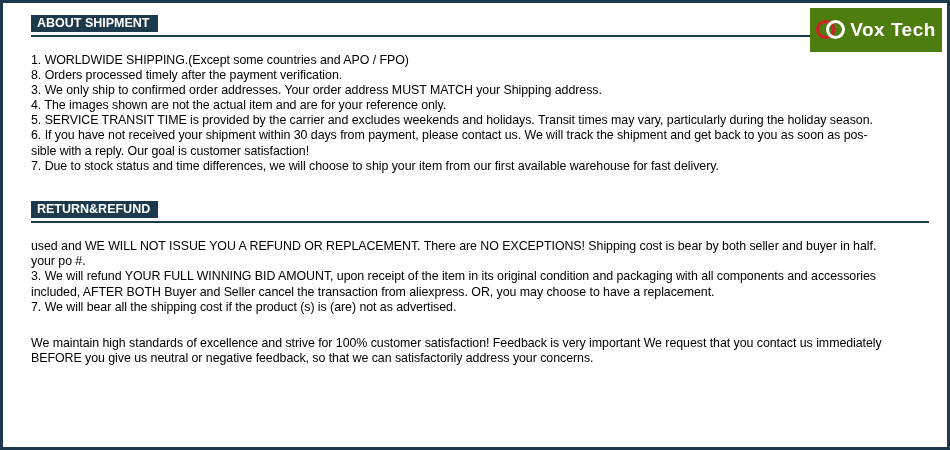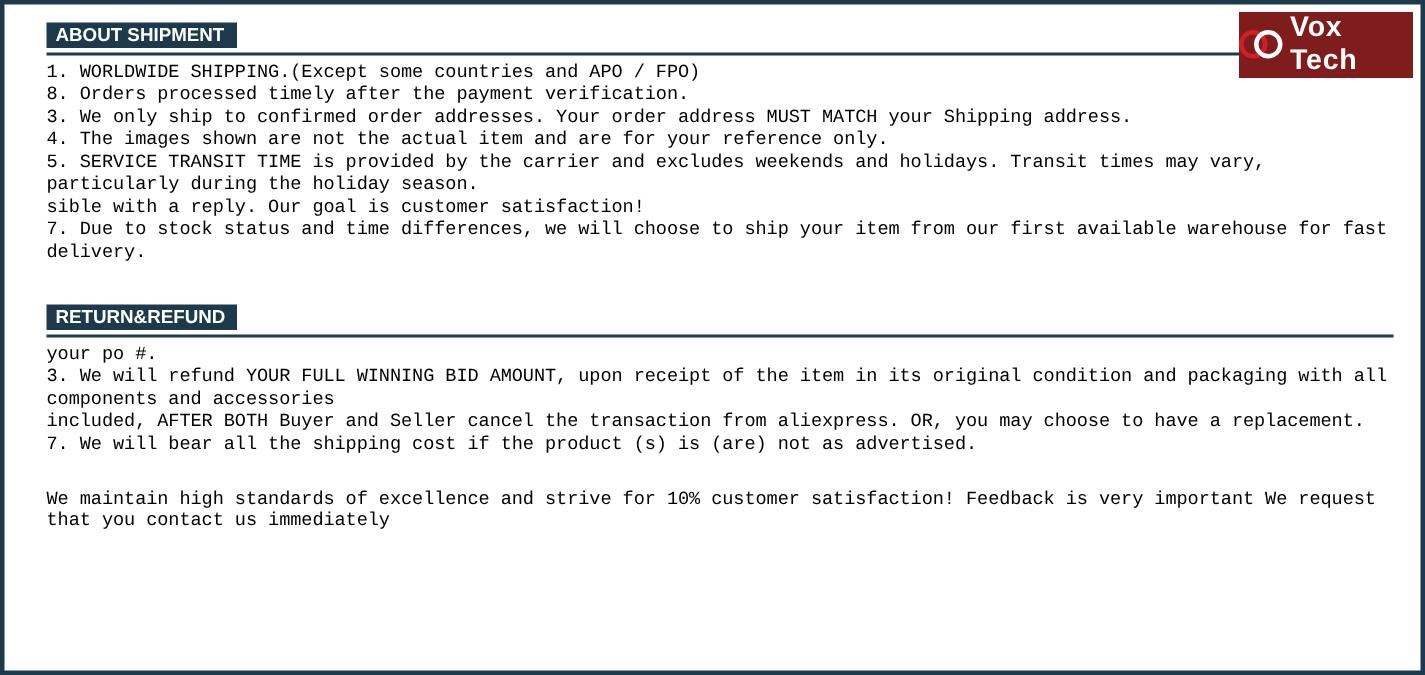--- a/index.html
+++ b/index.html
@@ -27,23 +27,23 @@
     top: 0;
     right: 0;
     bottom: 0;
     padding: 10px 18px 0 28px;
     box-sizing: border-box;
   }
   .logo-box {
     position: absolute;
     top: 5px;
     right: 5px;
-    width: 116px;
+    width: 132px;
     height: 44px;
-    background: #7f1d1d;
+    background: #4d7c0f;
     display: flex;
     align-items: center;
     justify-content: center;
     gap: 4px;
     z-index: 5;
   }
   .logo-rings {
     position: relative;
     width: 30px;
     height: 26px;
@@ -77,29 +77,28 @@
     font-size: 12.5px;
     font-weight: bold;
     padding: 2px 8px 2px 6px;
     line-height: 13px;
     margin-bottom: 3px;
   }
   .heading-row {
     display: block;
     border-bottom: 2px solid #1d3a4d;
     line-height: 0;
-    margin-bottom: 4px;
+    margin-bottom: 16px;
   }
   .lines p {
     margin: 0 0 0.5px 0;
     font-size: 12.4px;
     line-height: 14.6px;
     color: #000000;
     letter-spacing: -0.05px;
-    font-family: Liberation Mono, monospace;
   }
   .spacer-lg { height: 26px; }
   .spacer-md { height: 20px; }
   .shipment-block { margin-top: 2px; }
 </style>
 </head>
 <body>
 
 <div class="page">
 
@@ -116,41 +115,44 @@
     <div class="section shipment-block">
       <div class="heading-row">
         <span class="section-heading">ABOUT SHIPMENT</span>
       </div>
       <div class="lines">
         <p>1. WORLDWIDE SHIPPING.(Except some countries and APO / FPO)</p>
         <p>8. Orders processed timely after the payment verification.</p>
         <p>3. We only ship to confirmed order addresses. Your order address MUST MATCH your Shipping address.</p>
         <p>4. The images shown are not the actual item and are for your reference only.</p>
         <p>5. SERVICE TRANSIT TIME is provided by the carrier and excludes weekends and holidays. Transit times may vary, particularly during the holiday season.</p>
+        <p>6. If you have not received your shipment within 30 days from payment, please contact us. We will track the shipment and get back to you as soon as pos-</p>
         <p>sible with a reply. Our goal is customer satisfaction!</p>
         <p>7. Due to stock status and time differences, we will choose to ship your item from our first available warehouse for fast delivery.</p>
       </div>
     </div>
 
     <div class="spacer-lg"></div>
 
     <div class="section">
       <div class="heading-row">
         <span class="section-heading">RETURN&amp;REFUND</span>
       </div>
       <div class="lines">
+        <p>used and WE WILL NOT ISSUE YOU A REFUND OR REPLACEMENT. There are NO EXCEPTIONS! Shipping cost is bear by both seller and buyer in half.</p>
         <p>your po #.</p>
         <p>3. We will refund YOUR FULL WINNING BID AMOUNT, upon receipt of the item in its original condition and packaging with all components and accessories</p>
         <p>included, AFTER BOTH Buyer and Seller cancel the transaction from aliexpress. OR, you may choose to have a replacement.</p>
         <p>7. We will bear all the shipping cost if the product (s) is (are) not as advertised.</p>
       </div>
     </div>
 
     <div class="spacer-md"></div>
 
     <div class="section">
       <div class="lines">
-        <p>We maintain high standards of excellence and strive for 10% customer satisfaction! Feedback is very important We request that you contact us immediately</p>
+        <p>We maintain high standards of excellence and strive for 100% customer satisfaction! Feedback is very important We request that you contact us immediately</p>
+        <p>BEFORE you give us neutral or negative feedback, so that we can satisfactorily address your concerns.</p>
       </div>
     </div>
 
   </div>
 </div>
 
 </body></html>

